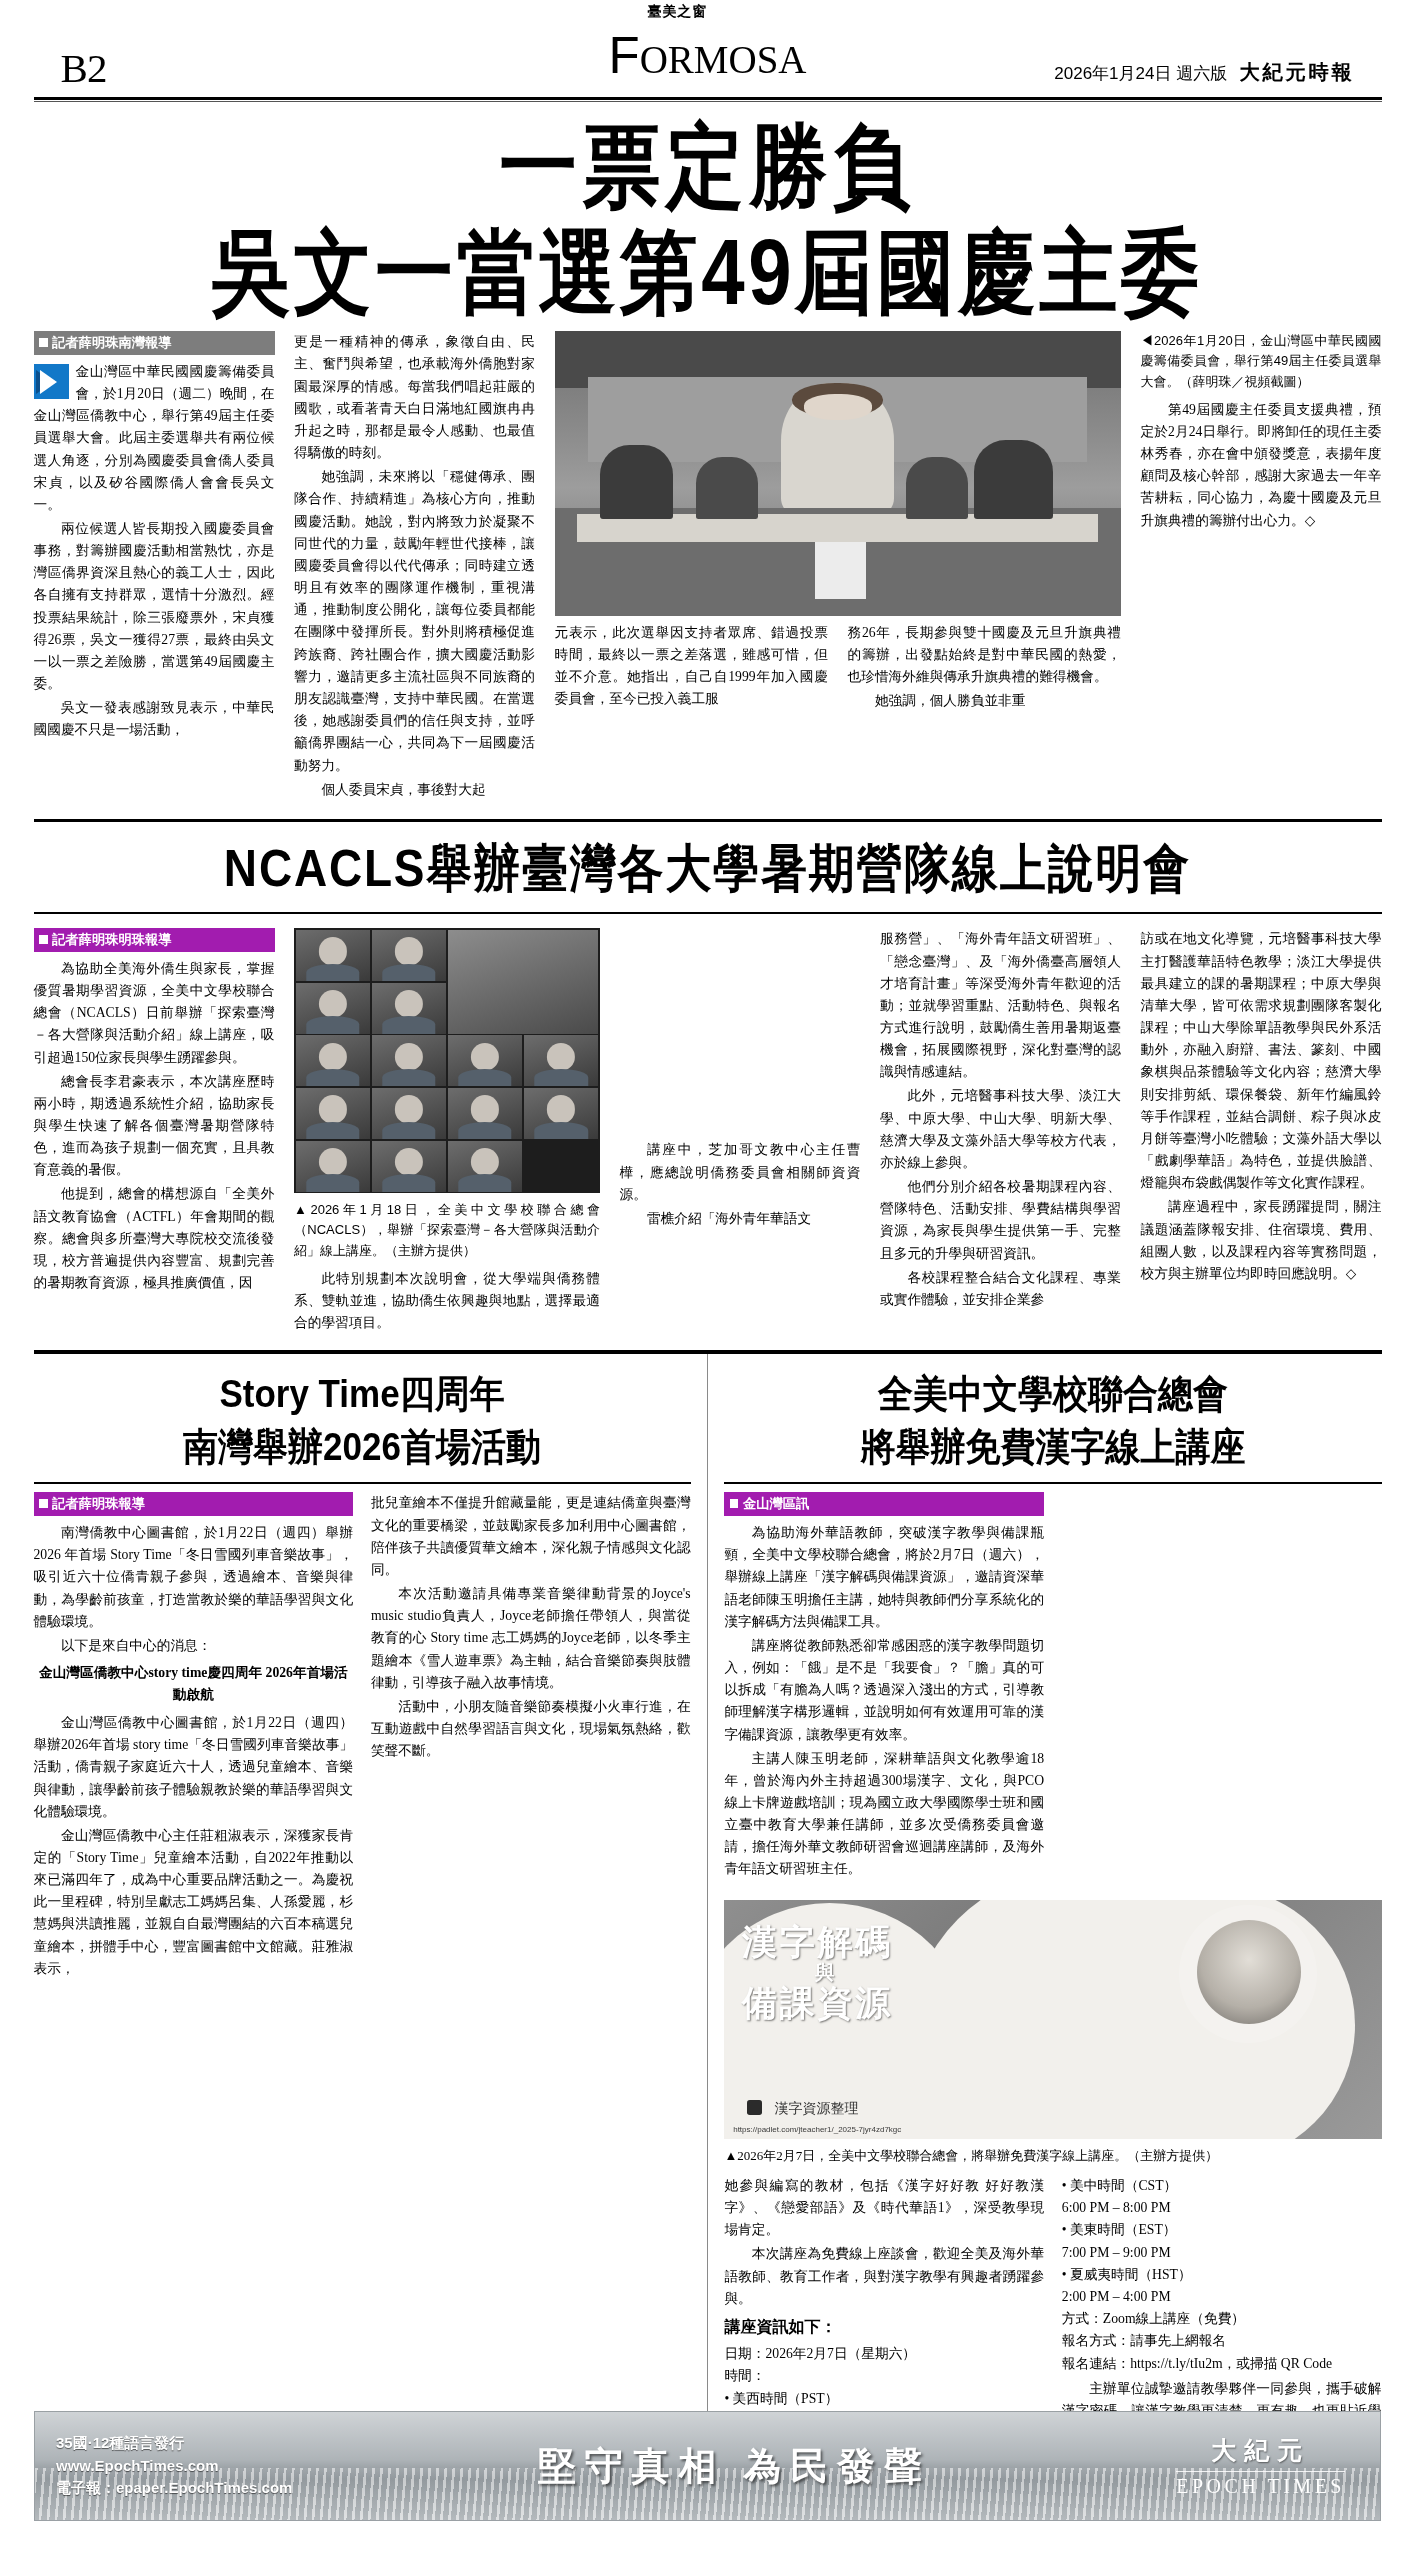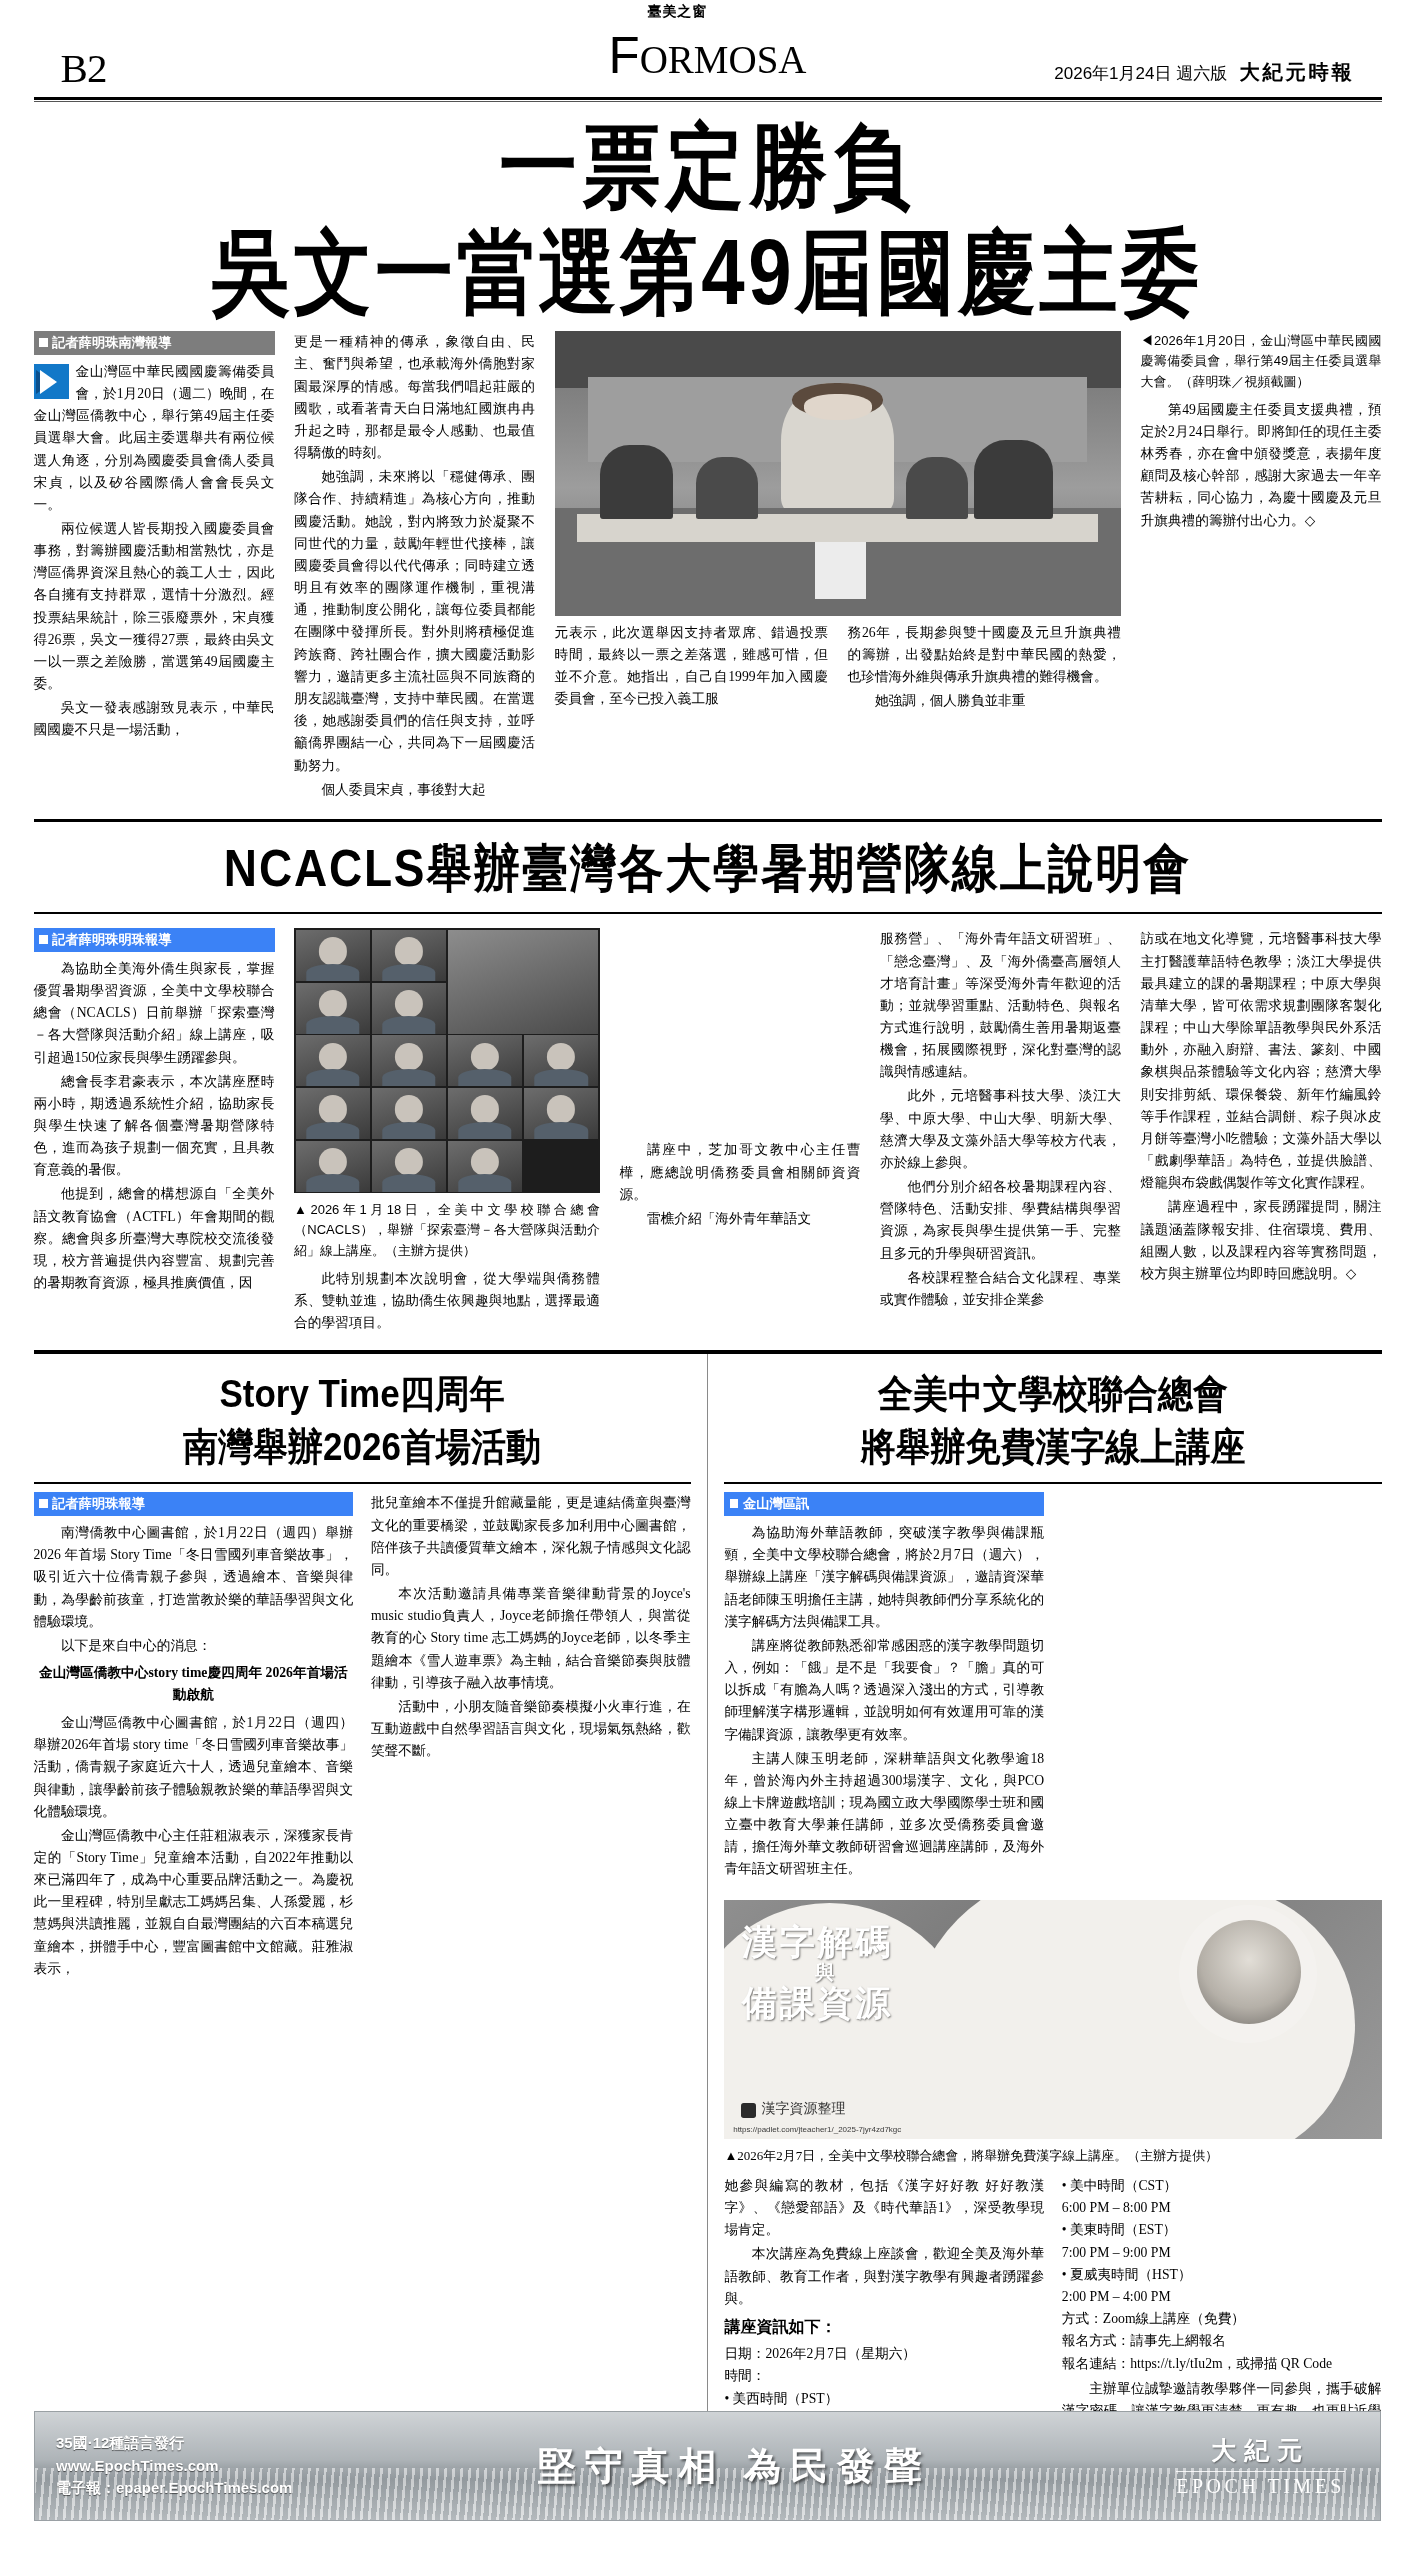--- a/index.html
+++ b/index.html
@@ -38,21 +38,21 @@
     font-size: 13.7px; line-height: 1.62; text-align: justify; text-justify: inter-character;
     font-family: "Liberation Serif", "DejaVu Serif", serif; text-indent: 2em;
     margin-bottom: 1.8px;
   }
   .col-text p.noind { text-indent: 0; }
 
   
   .byline { background: #7d7d7d; color: #fff; font-size: 13.3px; font-weight: bold;
             font-family: "Liberation Sans", sans-serif; padding: 2.7px 5.3px; margin-bottom: 6.2px; }
   .byline .sq { display: inline-block; width: 8.8px; height: 8.8px; background: #fff; margin-right: 4.4px; }
-  .byline.dark { background: #3b82f6; }
+  .byline.dark { background: #a21caf; }
   .arrow-icon { float: left; width: 35px; height: 35px; background: #1278c8; margin: 3.5px 7px 1.8px 0;
                 position: relative; }
   .arrow-icon::after { content: ""; position: absolute; left: 6.2px; top: 5.3px;
     width: 0; height: 0; border-left: 17.7px solid #fff; border-top: 12.4px solid transparent;
     border-bottom: 12.4px solid transparent; }
   .arrow-icon::before { content: ""; position: absolute; left: 2.7px; top: 5.3px;
     width: 0; height: 0; border-left: 17.7px solid #0b4f8c; border-top: 12.4px solid transparent;
     border-bottom: 12.4px solid transparent; }
 
   
@@ -100,22 +100,22 @@
             background: linear-gradient(135deg,#8f8f8f 0%,#777 40%,#9a9a9a 100%); }
   .poster .ptitle { position: absolute; left: 17.7px; top: 23px; color: #fff; font-size: 35px;
                     font-weight: bold; line-height: 1.12; font-family: "Liberation Serif", serif;
                     text-shadow: 0.9px 0.9px 1.8px rgba(0,0,0,.5); letter-spacing: 2.7px; }
   .poster .pand { font-size: 19.5px; display: block; margin-left: 73px; }
   .poster .pface { position: absolute; right: 81px; top: 19.5px; width: 104px; height: 104px;
                    border-radius: 50%; background: radial-gradient(circle at 50% 38%, #e2ded7 0%, #b5b0a8 58%, #6d6a66 100%); }
   .poster .pcircle { position: absolute; right: 65px; top: 5.3px; width: 138px; height: 138px;
                      border-radius: 50%; background: rgba(255,255,255,.18); }
   .poster .pball { position: absolute; border-radius: 50%; background: #f2f0ec; }
-  .poster .plogo { position: absolute; left: 17px; bottom: 21px; color: #333; font-size: 14px;
-                   font-family: "Liberation Sans", sans-serif; display: flex; align-items: flex-end; gap: 5px; }
+  .poster .plogo { position: absolute; left: 23px; bottom: 21px; color: #333; font-size: 14px;
+                   font-family: "Liberation Sans", sans-serif; display: flex; align-items: flex-start; gap: 12px; }
   .poster .plogo .sq { width: 15px; height: 15px; background: #2b2b2b; border-radius: 2.7px; }
   .poster .purl { position: absolute; left: 8.8px; bottom: 5.3px; font-size: 8px; color: #3a3a3a;
                   font-family: "Liberation Sans", sans-serif; }
   .info-head { font-size: 16px; font-weight: bold; font-family: "Liberation Sans", sans-serif;
                margin: 7px 0 5.3px; }
   .info-line { font-size: 13.7px; line-height: 1.62; }
 
   
   .footer { position: absolute; left: 34px; right: 34px; bottom: 55px; height: 110px;
             background: linear-gradient(180deg,#cfd3d6 0%,#aeb4b8 44%,#868d92 62%,#b9bec1 100%);

